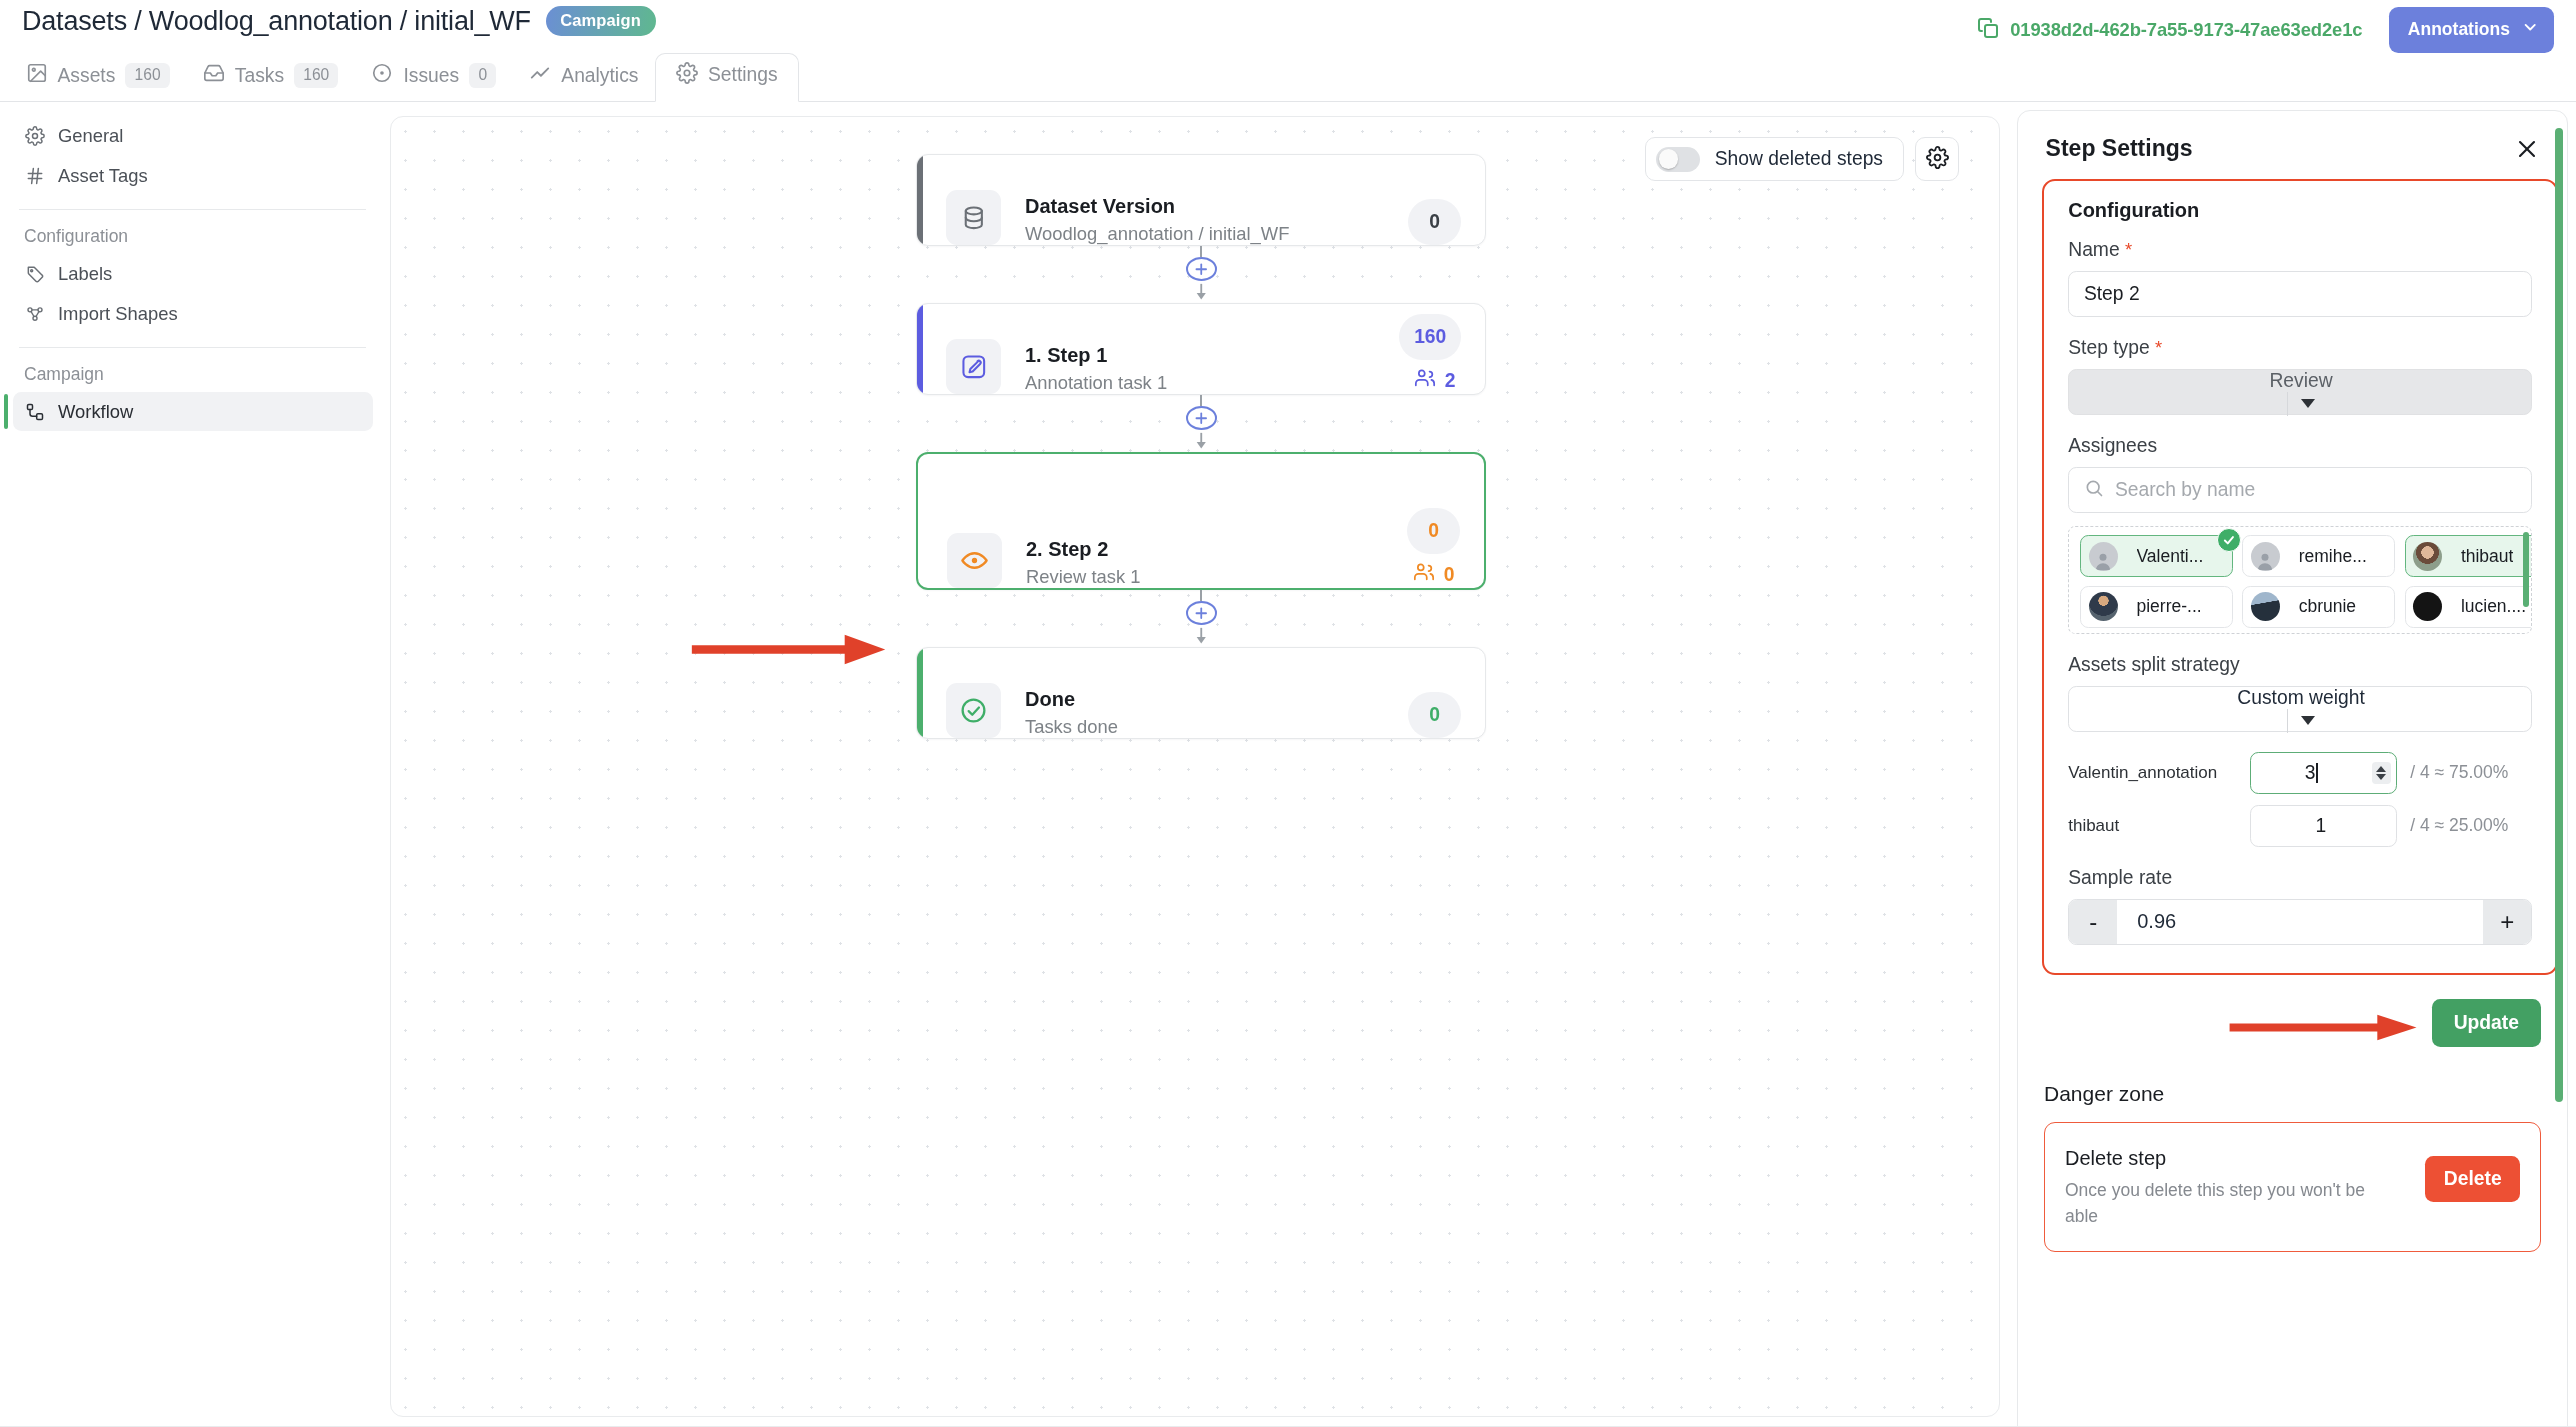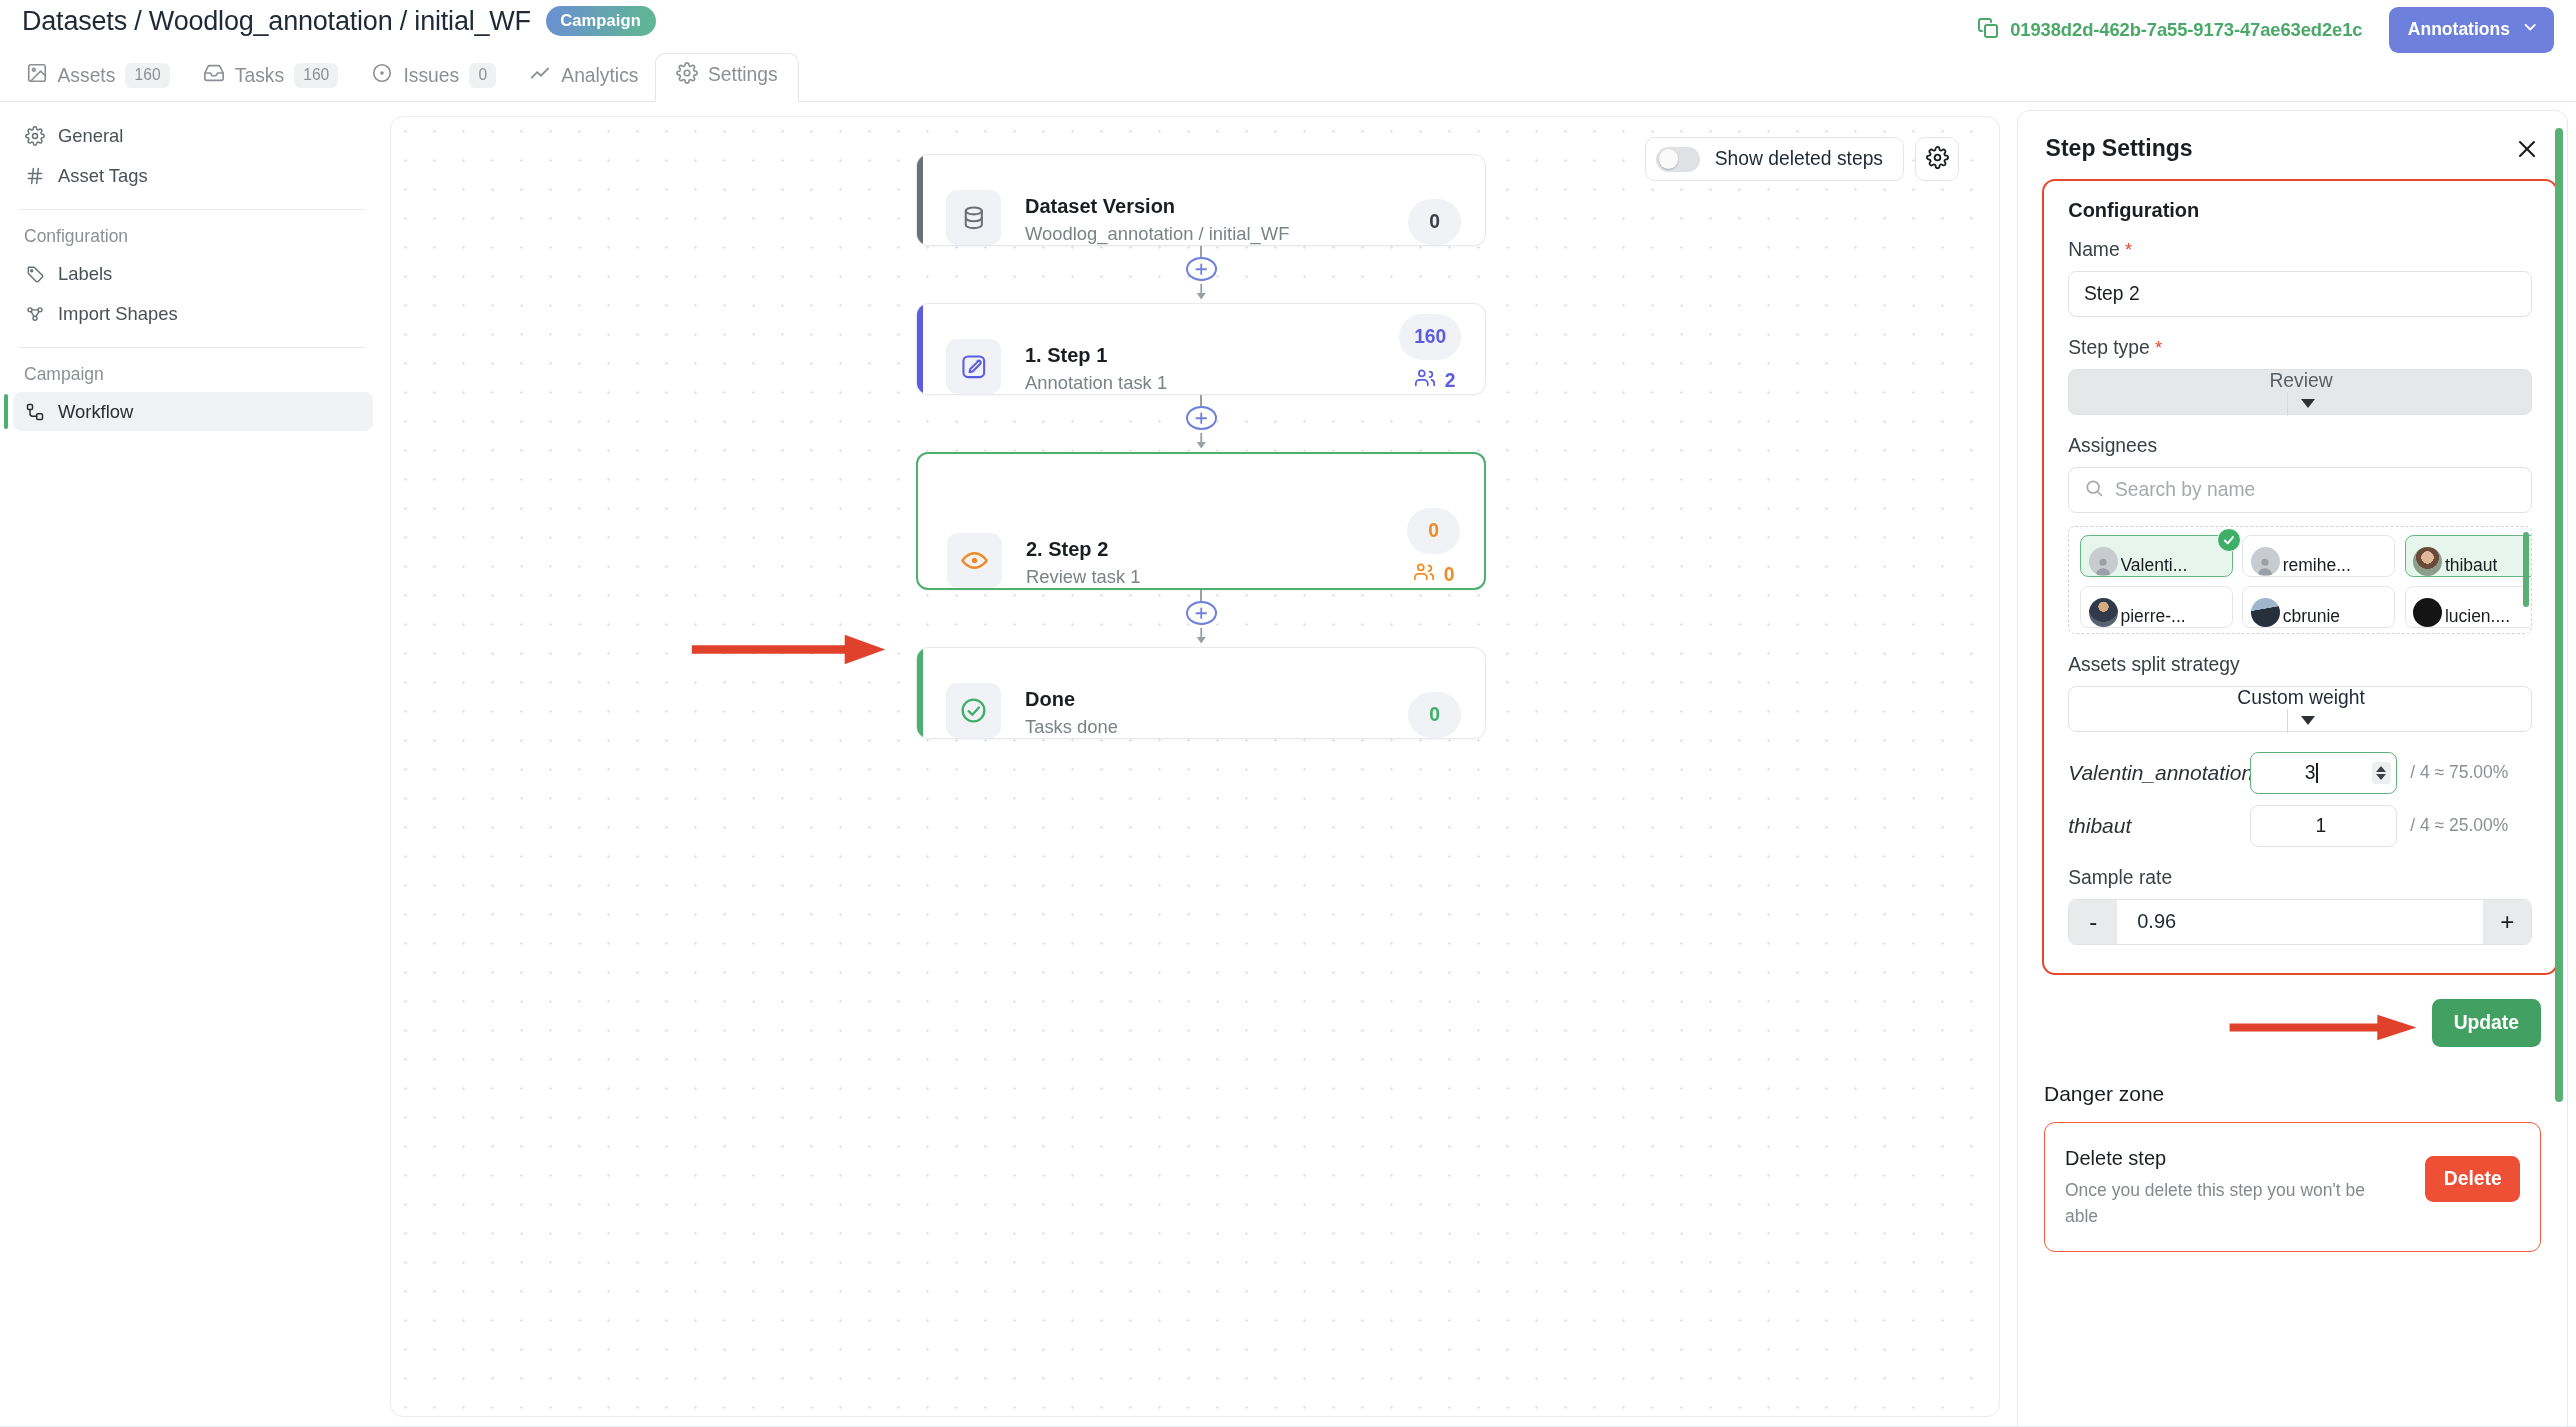--- a/index.html
+++ b/index.html
@@ -214,21 +214,21 @@
   }
   .search-ph { font-size: 19.3px; color: #a5a9ae; }
 
   .assignee-grid-wrap {
     border: 1.4px dashed #cfd2d6; border-radius: 7.3px; padding: 8.3px 11px 0;
     height: 108px; overflow: hidden; position: relative;
   }
   .assignee-grid { display: flex; flex-wrap: wrap; gap: 8.3px 9.2px; width: 487px; }
   .chip {
     width: 153px; height: 42px; border: 0.9px solid #e3e5e8; border-radius: 8.3px;
-    background: #fff; display: flex; align-items: flex-end; gap: 3px;
+    background: #fff; display: flex; align-items: center; gap: 19px;
     padding: 0 7.3px; position: relative; cursor: pointer; overflow: visible;
   }
   .chip.sel { background: #e7f6ec; border: 0.9px solid #63b67f; }
   .chip-name { font-size: 17.5px; color: #1a1d22; white-space: nowrap; overflow: hidden; }
   .av { width: 29px; height: 29px; border-radius: 50%; flex: 0 0 29px; overflow: hidden; background: #c8cbd0; display:flex; align-items:flex-end; justify-content:center; }
   .av.photo1 { background: radial-gradient(circle at 50% 36%, #e0b89a 0 26%, #6a4b3a 27% 48%, #8d9e8b 49%); }
   .av.photo2 { background: radial-gradient(circle at 50% 30%, #d8a97f 0 20%, #2f3a4a 21% 60%, #56636e 61%); }
   .av.photo3 { background: linear-gradient(170deg, #9fb6cc 0 38%, #25303c 39%); }
   .av.photo4 { background: #141414; }
   .av-silhouette { width: 20px; height: 20px; }
@@ -239,21 +239,21 @@
     border: 1.8px solid #fff;
   }
   .grid-scroll {
     position: absolute; right: 1.8px; top: 5.5px; width: 6.4px; height: 75px;
     background: #5aaf74; border-radius: 3.7px;
   }
 
   .weights-row {
     display: flex; align-items: center; gap: 0; margin-bottom: 11px;
   }
-  .weights-name { font-size: 21px; color: #2d3136; width: 182px; font-style: italic; }
+  .weights-name { font-size: 17px; color: #2d3136; width: 182px; }
   .num-input {
     width: 147px; height: 42px; border: 0.9px solid #dfe1e4; border-radius: 8.3px;
     display: flex; align-items: center; justify-content: space-between;
     padding: 0 5.5px 0 0; background: #fff; position: relative;
   }
   .num-input.focus { border: 1.4px solid #5dad77; }
   .num-val {
     flex: 1 1 auto; text-align: center; font-size: 19.3px; color: #1a1d22;
     position: relative;
   }

